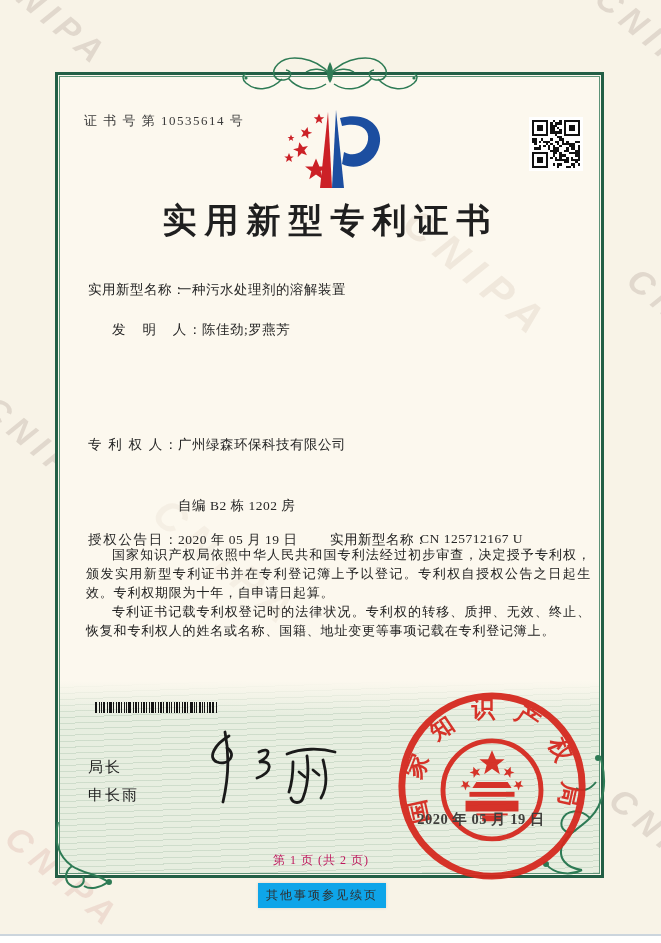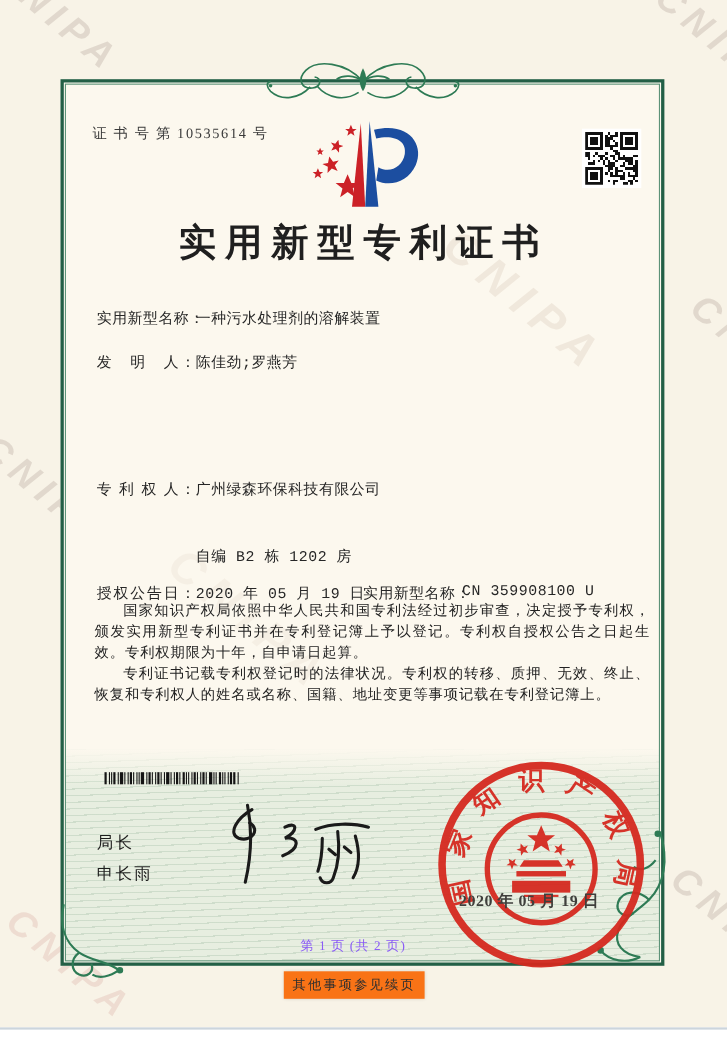--- a/index.html
+++ b/index.html
@@ -44,37 +44,37 @@
   .logo{position:absolute;left:278px;top:98px;width:115px;height:92px;}
   .qr{position:absolute;left:529px;top:117px;width:54px;height:54px;background:#fff;padding:3px;box-sizing:border-box;}
   .qr svg{display:block;width:100%;height:100%;shape-rendering:crispEdges;}
   .title{
     position:absolute;left:0;top:198px;width:661px;text-align:center;
     font-size:34px;font-weight:bold;letter-spacing:8px;color:#1f1f1f;
   }
   
   .frow{position:absolute;left:88px;font-size:13.5px;letter-spacing:0.5px;white-space:nowrap;color:#262626;}
   .flabel{display:inline-block;width:90px;text-align:justify;text-align-last:justify;vertical-align:top;}
-  .fvalue{display:inline-block;vertical-align:top;font-family:Liberation Mono, monospace;}
+  .fvalue{display:inline-block;vertical-align:top;}
   .grant-no{position:absolute;left:242px;top:0;white-space:nowrap;}
   
   .paras{position:absolute;left:86px;top:545px;width:505px;font-size:13px;line-height:19px;color:#222;}
   .paras p{margin:0;text-indent:2em;text-align:justify;letter-spacing:0.8px;}
   
   .barcode{position:absolute;left:95px;top:702px;width:176px;height:11px;font-size:0;}
   .director{position:absolute;left:88px;top:753px;font-size:15px;line-height:28px;color:#1d1d1d;letter-spacing:2px;}
   .signature{position:absolute;left:195px;top:726px;width:150px;height:82px;}
   .seal{position:absolute;left:394px;top:688px;width:196px;height:196px;opacity:0.94;}
   .seal-date{
     position:absolute;left:406px;top:810px;width:150px;text-align:center;
     font-size:14.5px;color:#3f3f3c;letter-spacing:0.5px;font-weight:bold;white-space:nowrap;
   }
-  .page-info{position:absolute;left:256px;top:852px;width:130px;text-align:center;font-size:12px;color:#8b5cf6;letter-spacing:1px;}
+  .page-info{position:absolute;left:256px;top:852px;width:130px;text-align:center;font-size:12px;color:#be185d;letter-spacing:1px;}
   .sticker{
-    position:absolute;left:258px;top:883px;width:128px;height:25px;background:#f97316;
+    position:absolute;left:258px;top:883px;width:128px;height:25px;background:#0ea5e9;
     box-shadow:0 0 3px rgba(0,0,0,0.12);
     font-size:12px;line-height:25px;text-align:center;letter-spacing:2px;color:#2f2f2f;white-space:nowrap;
   }
   .bottom-strip{position:absolute;left:0;top:934px;width:661px;height:9px;background:#ffffff;border-top:2px solid #ccd5dd;}
 </style>
 </head>
 <body>
 
 <div class="page">
 
@@ -278,33 +278,33 @@
         <rect fill="#fff" x="1" y="15" width="5" height="5"></rect>
         <rect x="2" y="16" width="3" height="3"></rect>
       </svg>
     </div>
 
   <div class="title">实用新型专利证书</div>
 
   <div class="frow" style="top:281px;">
     <span class="flabel">实用新型名称：</span><span class="fvalue">一种污水处理剂的溶解装置</span>
   </div>
-  <div class="frow" style="top:321px;">
+  <div class="frow" style="top:321px;margin-left:24px;">
     <span class="flabel">发　明　人：</span><span class="fvalue">陈佳劲;罗燕芳</span>
   </div>
   <div class="frow" style="top:436px;">
     <span class="flabel">专 利 权 人：</span><span class="fvalue">广州绿森环保科技有限公司</span>
   </div>
   <div class="frow" style="top:497px;left:178px;">
     <span class="fvalue">自编 B2 栋 1202 房</span>
   </div>
   <div class="frow" style="top:531px;width:500px;">
     <span class="flabel">授权公告日：</span><span class="fvalue">2020 年 05 月 19 日</span>
     <span class="grant-no">
-      <span class="flabel">实用新型名称：</span><span class="fvalue">CN 359908100 U</span>
+      <span class="flabel">实用新型名称：</span><span class="fvalue">CN 125712167 U</span>
     </span>
   </div>
 
   <div class="paras">
     <p>国家知识产权局依照中华人民共和国专利法经过初步审查，决定授予专利权，颁发实用新型专利证书并在专利登记簿上予以登记。专利权自授权公告之日起生效。专利权期限为十年，自申请日起算。</p>
     <p>专利证书记载专利权登记时的法律状况。专利权的转移、质押、无效、终止、恢复和专利权人的姓名或名称、国籍、地址变更等事项记载在专利登记簿上。</p>
   </div>
 
   <div class="barcode"><i style="display: inline-block; height: 11px; width: 2px; margin-right: 2px; background: rgb(20, 20, 20); vertical-align: top;"></i><i style="display: inline-block; height: 11px; width: 1px; margin-right: 1px; background: rgb(20, 20, 20); vertical-align: top;"></i><i style="display: inline-block; height: 11px; width: 1px; margin-right: 1px; background: rgb(20, 20, 20); vertical-align: top;"></i><i style="display: inline-block; height: 11px; width: 2px; margin-right: 2px; background: rgb(20, 20, 20); vertical-align: top;"></i><i style="display: inline-block; height: 11px; width: 1px; margin-right: 1px; background: rgb(20, 20, 20); vertical-align: top;"></i><i style="display: inline-block; height: 11px; width: 3px; margin-right: 1px; background: rgb(20, 20, 20); vertical-align: top;"></i><i style="display: inline-block; height: 11px; width: 1px; margin-right: 2px; background: rgb(20, 20, 20); vertical-align: top;"></i><i style="display: inline-block; height: 11px; width: 1px; margin-right: 1px; background: rgb(20, 20, 20); vertical-align: top;"></i><i style="display: inline-block; height: 11px; width: 2px; margin-right: 1px; background: rgb(20, 20, 20); vertical-align: top;"></i><i style="display: inline-block; height: 11px; width: 1px; margin-right: 2px; background: rgb(20, 20, 20); vertical-align: top;"></i><i style="display: inline-block; height: 11px; width: 1px; margin-right: 1px; background: rgb(20, 20, 20); vertical-align: top;"></i><i style="display: inline-block; height: 11px; width: 1px; margin-right: 1px; background: rgb(20, 20, 20); vertical-align: top;"></i><i style="display: inline-block; height: 11px; width: 3px; margin-right: 2px; background: rgb(20, 20, 20); vertical-align: top;"></i><i style="display: inline-block; height: 11px; width: 1px; margin-right: 1px; background: rgb(20, 20, 20); vertical-align: top;"></i><i style="display: inline-block; height: 11px; width: 2px; margin-right: 1px; background: rgb(20, 20, 20); vertical-align: top;"></i><i style="display: inline-block; height: 11px; width: 1px; margin-right: 2px; background: rgb(20, 20, 20); vertical-align: top;"></i><i style="display: inline-block; height: 11px; width: 1px; margin-right: 1px; background: rgb(20, 20, 20); vertical-align: top;"></i><i style="display: inline-block; height: 11px; width: 2px; margin-right: 1px; background: rgb(20, 20, 20); vertical-align: top;"></i><i style="display: inline-block; height: 11px; width: 1px; margin-right: 2px; background: rgb(20, 20, 20); vertical-align: top;"></i><i style="display: inline-block; height: 11px; width: 1px; margin-right: 1px; background: rgb(20, 20, 20); vertical-align: top;"></i><i style="display: inline-block; height: 11px; width: 3px; margin-right: 1px; background: rgb(20, 20, 20); vertical-align: top;"></i><i style="display: inline-block; height: 11px; width: 1px; margin-right: 2px; background: rgb(20, 20, 20); vertical-align: top;"></i><i style="display: inline-block; height: 11px; width: 1px; margin-right: 1px; background: rgb(20, 20, 20); vertical-align: top;"></i><i style="display: inline-block; height: 11px; width: 2px; margin-right: 1px; background: rgb(20, 20, 20); vertical-align: top;"></i><i style="display: inline-block; height: 11px; width: 1px; margin-right: 2px; background: rgb(20, 20, 20); vertical-align: top;"></i><i style="display: inline-block; height: 11px; width: 2px; margin-right: 1px; background: rgb(20, 20, 20); vertical-align: top;"></i><i style="display: inline-block; height: 11px; width: 1px; margin-right: 1px; background: rgb(20, 20, 20); vertical-align: top;"></i><i style="display: inline-block; height: 11px; width: 1px; margin-right: 2px; background: rgb(20, 20, 20); vertical-align: top;"></i><i style="display: inline-block; height: 11px; width: 1px; margin-right: 1px; background: rgb(20, 20, 20); vertical-align: top;"></i><i style="display: inline-block; height: 11px; width: 2px; margin-right: 1px; background: rgb(20, 20, 20); vertical-align: top;"></i><i style="display: inline-block; height: 11px; width: 1px; margin-right: 2px; background: rgb(20, 20, 20); vertical-align: top;"></i><i style="display: inline-block; height: 11px; width: 1px; margin-right: 1px; background: rgb(20, 20, 20); vertical-align: top;"></i><i style="display: inline-block; height: 11px; width: 2px; margin-right: 1px; background: rgb(20, 20, 20); vertical-align: top;"></i><i style="display: inline-block; height: 11px; width: 1px; margin-right: 2px; background: rgb(20, 20, 20); vertical-align: top;"></i><i style="display: inline-block; height: 11px; width: 3px; margin-right: 1px; background: rgb(20, 20, 20); vertical-align: top;"></i><i style="display: inline-block; height: 11px; width: 1px; margin-right: 1px; background: rgb(20, 20, 20); vertical-align: top;"></i><i style="display: inline-block; height: 11px; width: 1px; margin-right: 2px; background: rgb(20, 20, 20); vertical-align: top;"></i><i style="display: inline-block; height: 11px; width: 2px; margin-right: 1px; background: rgb(20, 20, 20); vertical-align: top;"></i><i style="display: inline-block; height: 11px; width: 1px; margin-right: 1px; background: rgb(20, 20, 20); vertical-align: top;"></i><i style="display: inline-block; height: 11px; width: 1px; margin-right: 2px; background: rgb(20, 20, 20); vertical-align: top;"></i><i style="display: inline-block; height: 11px; width: 1px; margin-right: 1px; background: rgb(20, 20, 20); vertical-align: top;"></i><i style="display: inline-block; height: 11px; width: 2px; margin-right: 1px; background: rgb(20, 20, 20); vertical-align: top;"></i><i style="display: inline-block; height: 11px; width: 2px; margin-right: 2px; background: rgb(20, 20, 20); vertical-align: top;"></i><i style="display: inline-block; height: 11px; width: 1px; margin-right: 1px; background: rgb(20, 20, 20); vertical-align: top;"></i></div>
 

